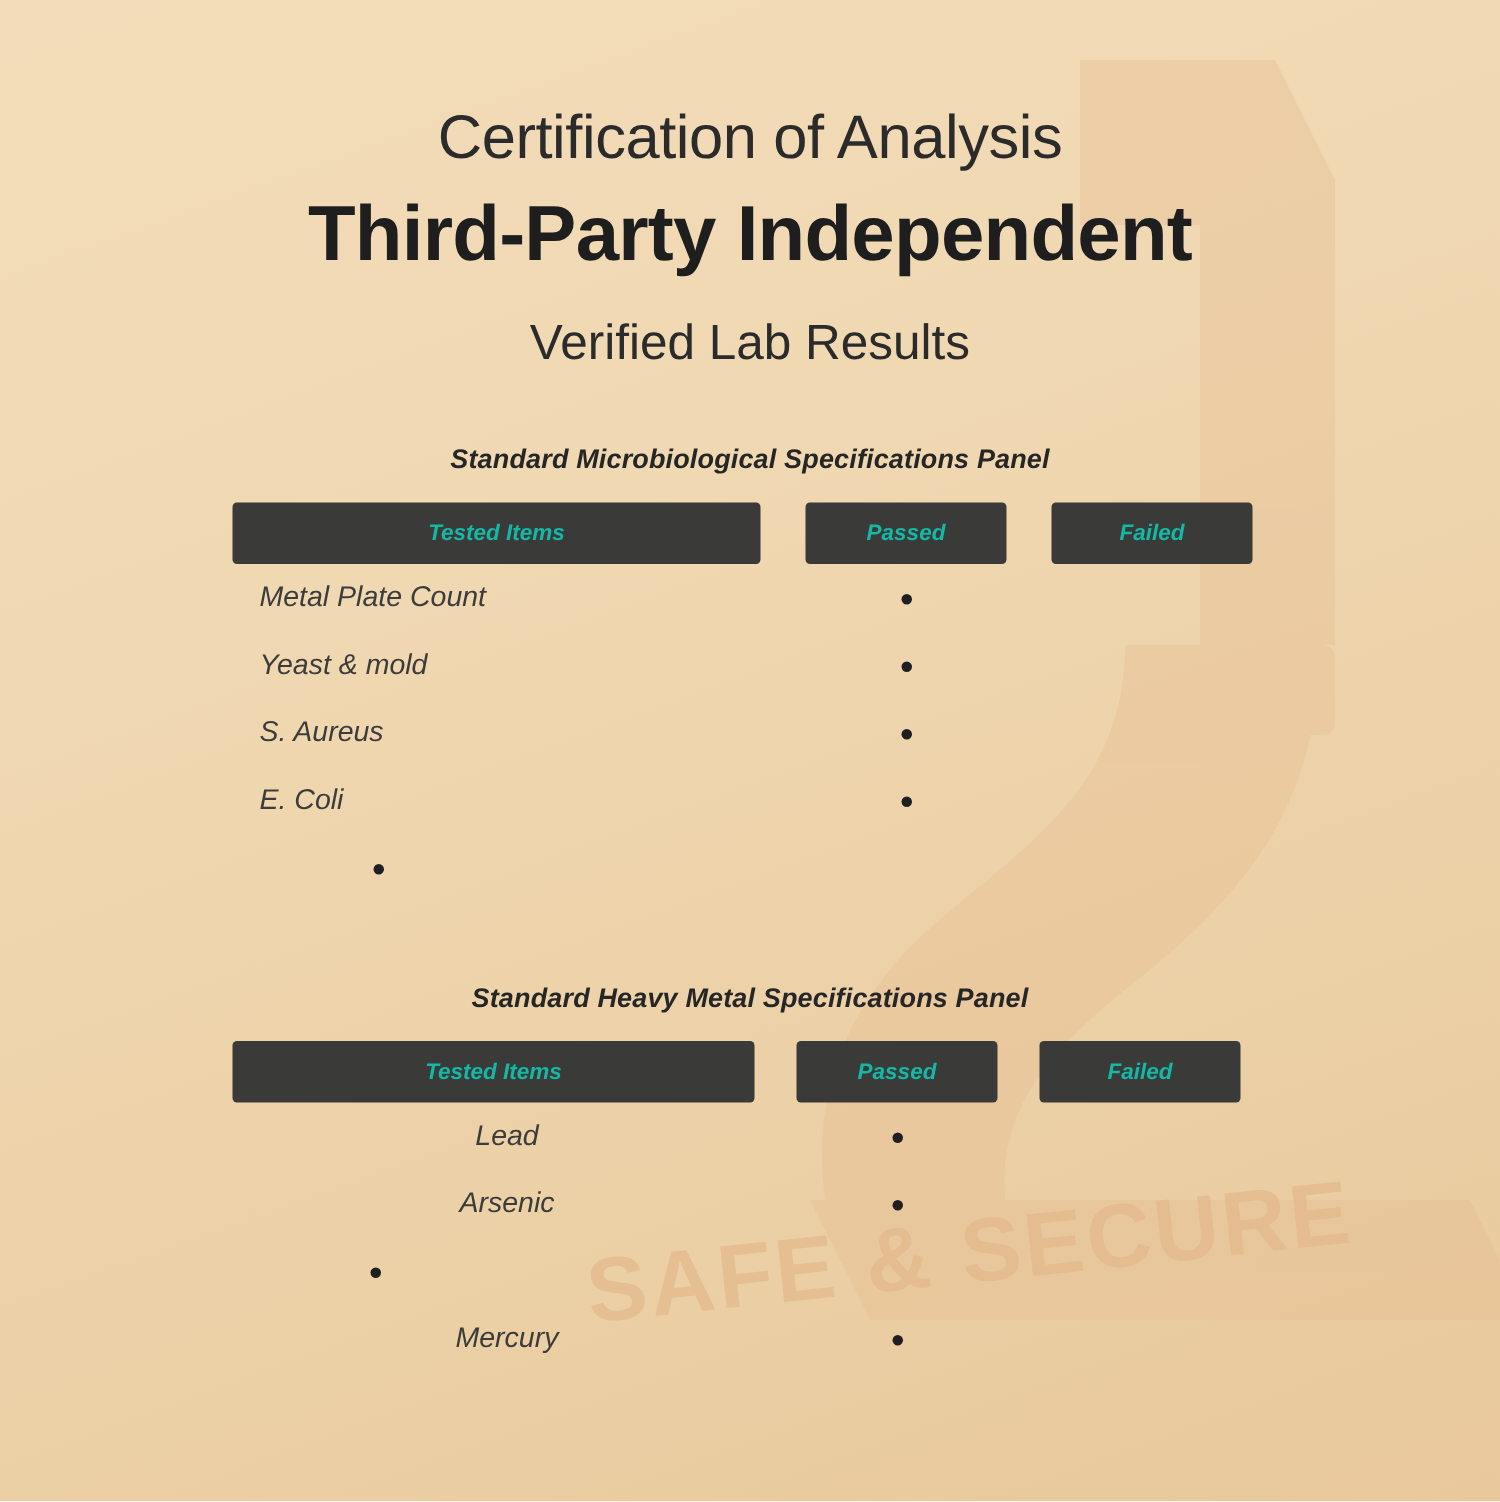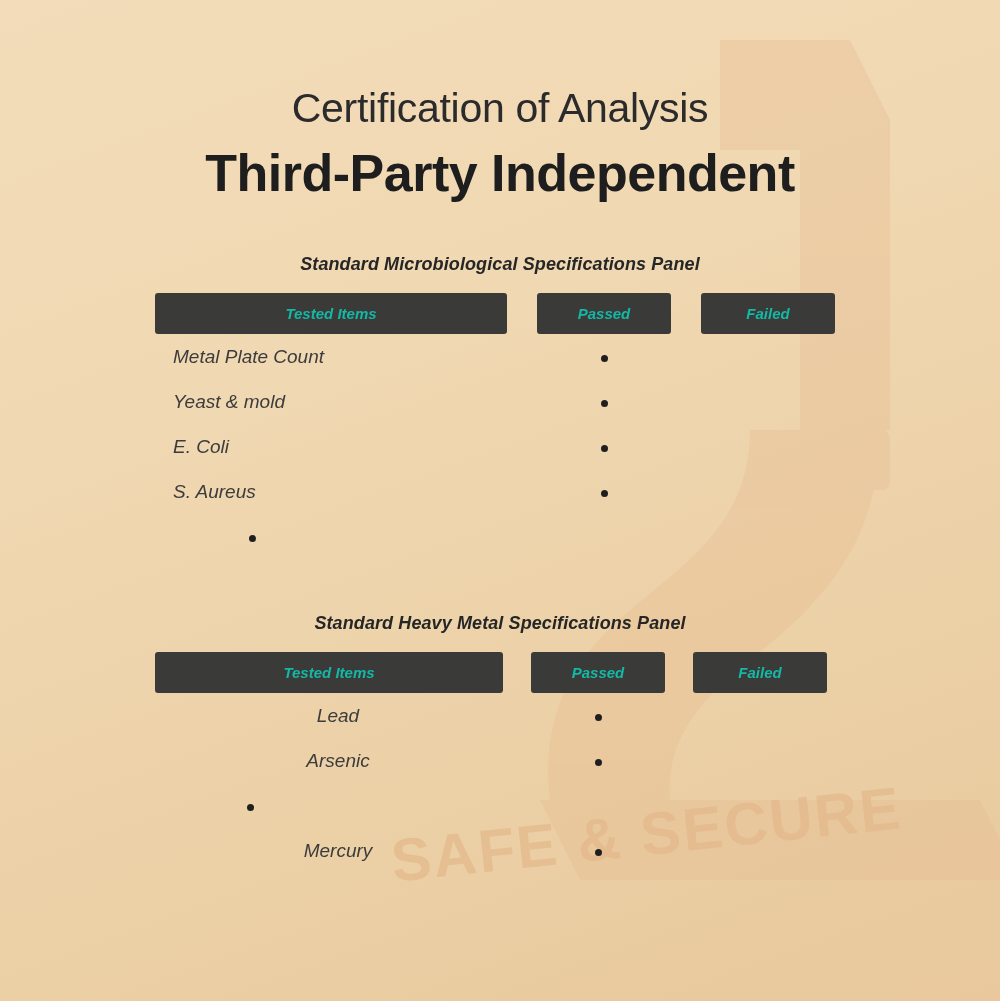--- a/index.html
+++ b/index.html
@@ -39,21 +39,21 @@
     color: #e3b98c;
     opacity: 0.75;
     white-space: nowrap;
     transform: rotate(-6deg);
     pointer-events: none;
   }
 
   .content {
     position: relative;
     z-index: 2;
-    padding-top: 83px;
+    padding-top: 66px;
   }
 
   .title-block {
     text-align: center;
   }
   .title-line1 {
     font-size: 41px;
     font-weight: 400;
     color: #2b2b2b;
     letter-spacing: -0.3px;
@@ -166,20 +166,21 @@
     </g>
   </svg>
 
   <div class="wm-text">SAFE &amp; SECURE</div>
 
   <div class="content">
 
     <div class="title-block">
       <div class="title-line1">Certification of Analysis</div>
       <div class="title-line2">Third-Party Independent</div>
+      <div class="title-line3">Verified Lab Results</div>
     </div>
 
     <div class="panel first">
       <div class="panel-title">Standard Microbiological Specifications Panel</div>
       <div class="table-wrap">
 
         <div class="head-row">
           <div class="hd hd-items">Tested Items</div>
           <div class="hd hd-passed">Passed</div>
           <div class="hd hd-failed">Failed</div>
@@ -191,27 +192,27 @@
           <div class="cell-mark failed"></div>
         </div>
 
         <div class="body-row">
           <div class="cell-item">Yeast &amp; mold</div>
           <div class="cell-mark passed"><span class="dot"></span></div>
           <div class="cell-mark failed"></div>
         </div>
 
         <div class="body-row">
+          <div class="cell-item">S. Aureus</div>
+          <div class="cell-mark passed"><span class="dot"></span></div>
+          <div class="cell-mark failed"></div>
+        </div>
+
+        <div class="body-row">
           <div class="cell-item">E. Coli</div>
-          <div class="cell-mark passed"><span class="dot"></span></div>
-          <div class="cell-mark failed"></div>
-        </div>
-
-        <div class="body-row">
-          <div class="cell-item">S. Aureus</div>
           <div class="cell-mark passed"><span class="dot"></span></div>
           <div class="cell-mark failed"></div>
         </div>
 
         <div class="body-row">
           <div class="cell-mark passed"><span class="dot"></span></div>
           <div class="cell-mark failed"></div>
         </div>
 
       </div>

